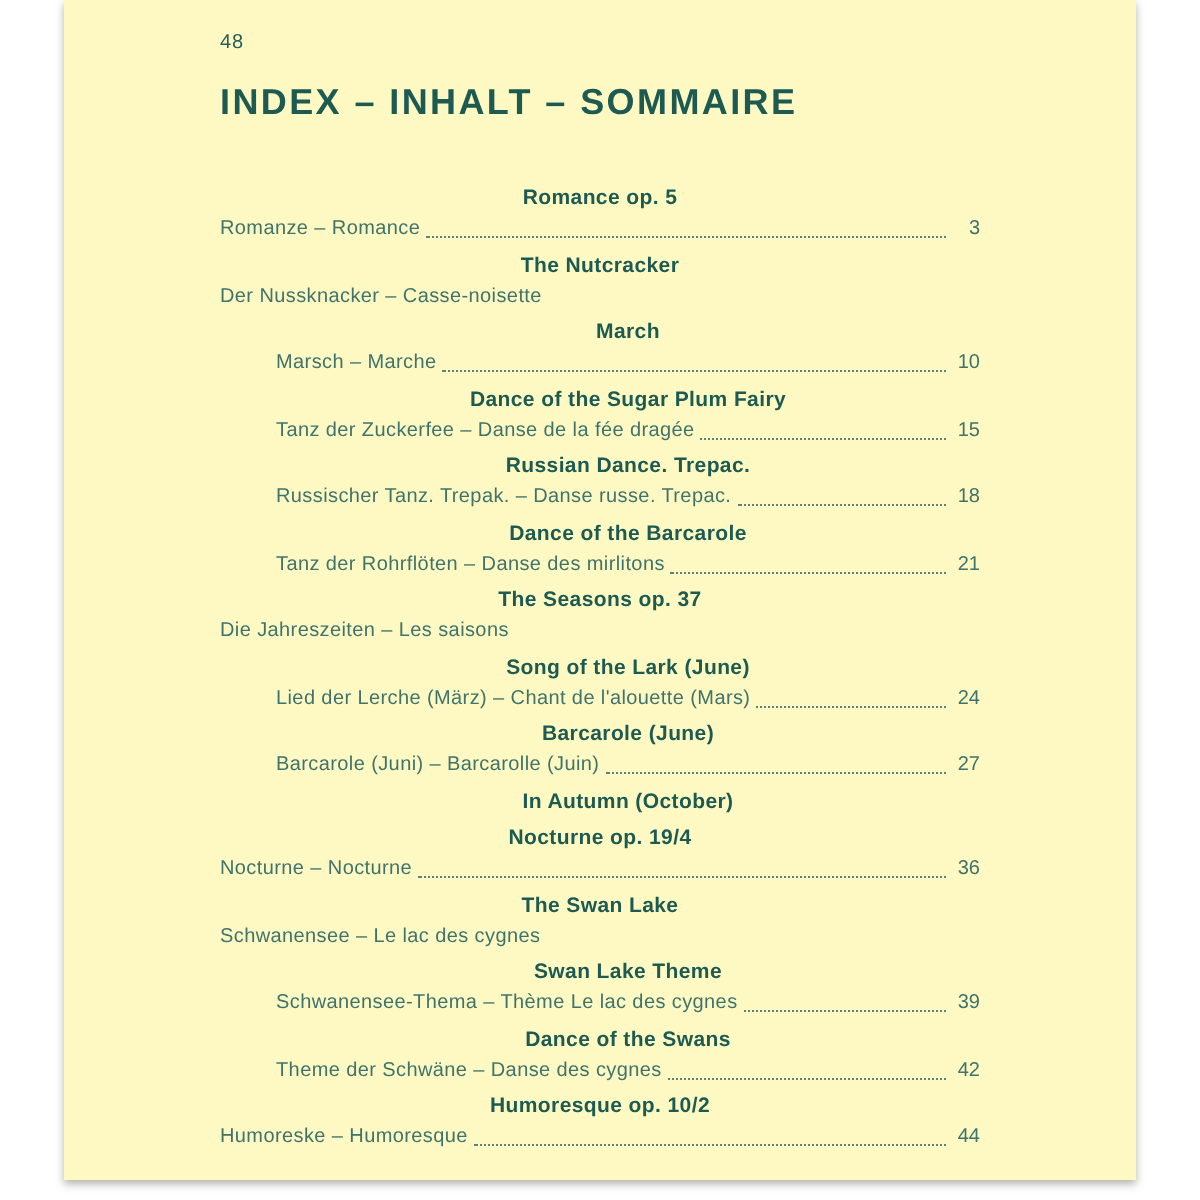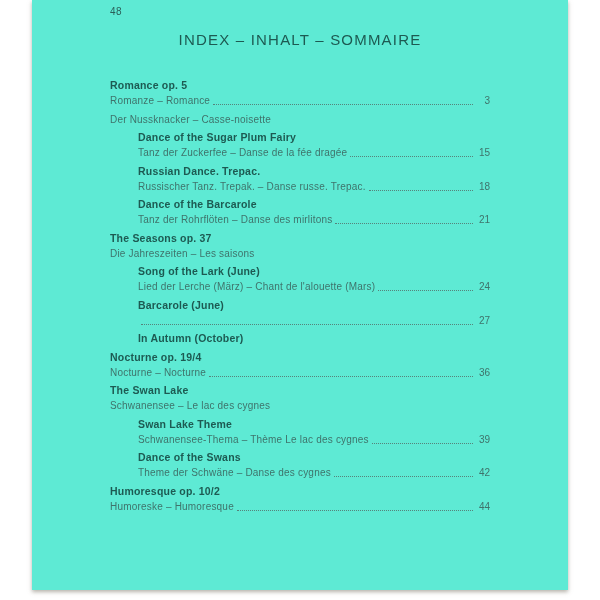--- a/index.html
+++ b/index.html
@@ -6,55 +6,56 @@
   body{
     width:600px;height:600px;
     background:#ffffff;
     font-family:"Liberation Sans", sans-serif;
     position:relative;
     overflow:hidden;
   }
   .scan-page{
     position:absolute;
     left:32px; right:32px; top:0; bottom:10px;
-    background:#5eead4;
+    background:#fef9c3;
     box-shadow:0 2px 4px rgba(120,115,100,0.55);
     box-sizing:border-box;
-    padding:6px 78px 20px 78px;
+    padding:16px 78px 20px 78px;
   }
   .folio{
     font-size:10px;
     color:#2b5f58;
     letter-spacing:0.5px;
     margin-bottom:14px;
   }
   .index-title{
-    text-align:center;
-    font-size:15px;
-    font-weight:normal;
+    text-align:left;
+    font-size:18px;
+    font-weight:bold;
     letter-spacing:1.2px;
     color:#1d5a52;
     margin-bottom:30px;
   }
   .toc{
     display:flex;
     flex-direction:column;
   }
   .entry{
     margin-bottom:3.5px;
   }
   .entry.indent-1{
     padding-left:28px;
   }
   .entry-title{
     font-size:10.5px;
     font-weight:bold;
     color:#1d5a52;
     line-height:15px;
     letter-spacing:0.2px;
+    text-align:center;
   }
   .entry-sub-row{
     display:flex;
     align-items:flex-end;
     line-height:15px;
   }
   .entry-subtitle{
     font-size:10px;
     color:#3f736b;
     white-space:nowrap;
@@ -83,26 +84,35 @@
   <div class="entry">
     <div class="entry-title">Romance op. 5</div>
     <div class="entry-sub-row">
       <span class="entry-subtitle">Romanze – Romance</span>
       <span class="leader"></span>
       <span class="entry-page">3</span>
     </div>
   </div>
 
   <div class="entry no-page">
+    <div class="entry-title">The Nutcracker</div>
     <div class="entry-sub-row">
       <span class="entry-subtitle">Der Nussknacker – Casse-noisette</span>
 
     </div>
   </div>
 
+  <div class="entry indent-1">
+    <div class="entry-title">March</div>
+    <div class="entry-sub-row">
+      <span class="entry-subtitle">Marsch – Marche</span>
+      <span class="leader"></span>
+      <span class="entry-page">10</span>
+    </div>
+  </div>
 
   <div class="entry indent-1">
     <div class="entry-title">Dance of the Sugar Plum Fairy</div>
     <div class="entry-sub-row">
       <span class="entry-subtitle">Tanz der Zuckerfee – Danse de la fée dragée</span>
       <span class="leader"></span>
       <span class="entry-page">15</span>
     </div>
   </div>
 
@@ -137,20 +147,21 @@
     <div class="entry-sub-row">
       <span class="entry-subtitle">Lied der Lerche (März) – Chant de l'alouette (Mars)</span>
       <span class="leader"></span>
       <span class="entry-page">24</span>
     </div>
   </div>
 
   <div class="entry indent-1">
     <div class="entry-title">Barcarole (June)</div>
     <div class="entry-sub-row">
+      <span class="entry-subtitle">Barcarole (Juni) – Barcarolle (Juin)</span>
       <span class="leader"></span>
       <span class="entry-page">27</span>
     </div>
   </div>
 
   <div class="entry indent-1">
     <div class="entry-title">In Autumn (October)</div>
   </div>
 
   <div class="entry">

